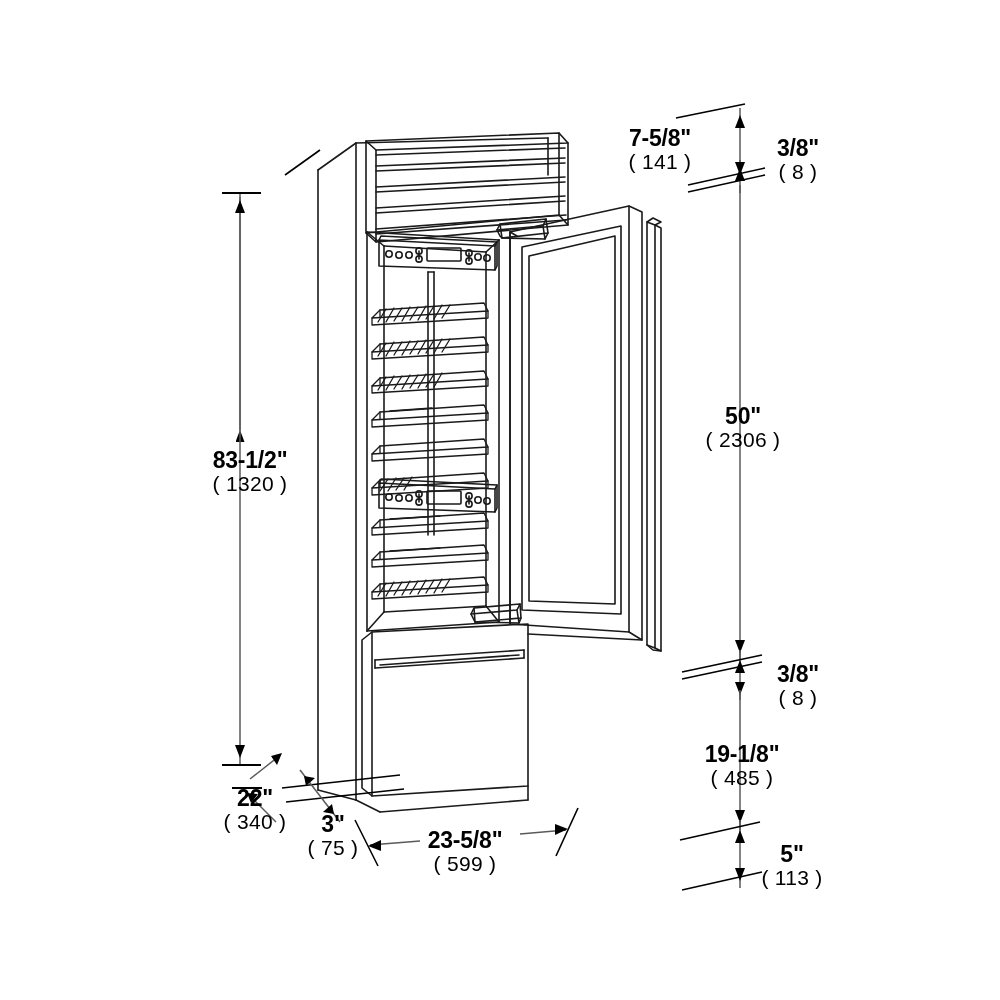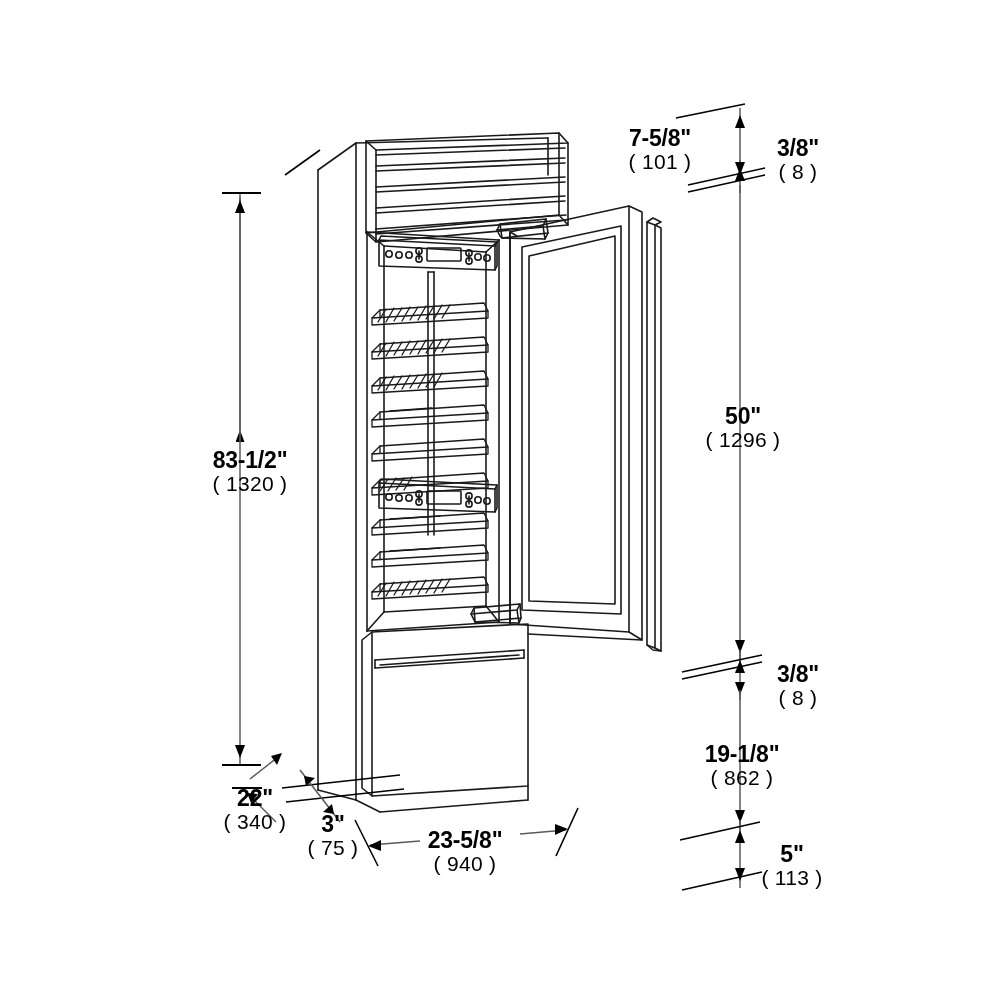--- a/index.html
+++ b/index.html
@@ -324,56 +324,56 @@
     </g>
   </svg>
 
   <div class="dim-label" style="left:180px;top:448px;width:140px;">
     <div class="dim-imp">83-1/2"</div>
     <div class="dim-met">( 1320 )</div>
   </div>
 
   <div class="dim-label" style="left:600px;top:126px;width:120px;">
     <div class="dim-imp">7-5/8"</div>
-    <div class="dim-met">( 101 )</div>
+    <div class="dim-met">( 141 )</div>
   </div>
 
   <div class="dim-label" style="left:748px;top:136px;width:100px;">
     <div class="dim-imp">3/8"</div>
     <div class="dim-met">( 8 )</div>
   </div>
 
   <div class="dim-label" style="left:688px;top:404px;width:110px;">
     <div class="dim-imp">50"</div>
-    <div class="dim-met">( 1296 )</div>
+    <div class="dim-met">( 2306 )</div>
   </div>
 
   <div class="dim-label" style="left:748px;top:662px;width:100px;">
     <div class="dim-imp">3/8"</div>
     <div class="dim-met">( 8 )</div>
   </div>
 
   <div class="dim-label" style="left:674px;top:742px;width:136px;">
     <div class="dim-imp">19-1/8"</div>
-    <div class="dim-met">( 862 )</div>
+    <div class="dim-met">( 485 )</div>
   </div>
 
   <div class="dim-label" style="left:742px;top:842px;width:100px;">
     <div class="dim-imp">5"</div>
     <div class="dim-met">( 113 )</div>
   </div>
 
   <div class="dim-label" style="left:200px;top:786px;width:110px;">
     <div class="dim-imp">22"</div>
     <div class="dim-met">( 340 )</div>
   </div>
 
   <div class="dim-label" style="left:288px;top:812px;width:90px;">
     <div class="dim-imp">3"</div>
     <div class="dim-met">( 75 )</div>
   </div>
 
   <div class="dim-label" style="left:400px;top:828px;width:130px;">
     <div class="dim-imp">23-5/8"</div>
-    <div class="dim-met">( 940 )</div>
+    <div class="dim-met">( 599 )</div>
   </div>
 
 </div>
 
 </body></html>

